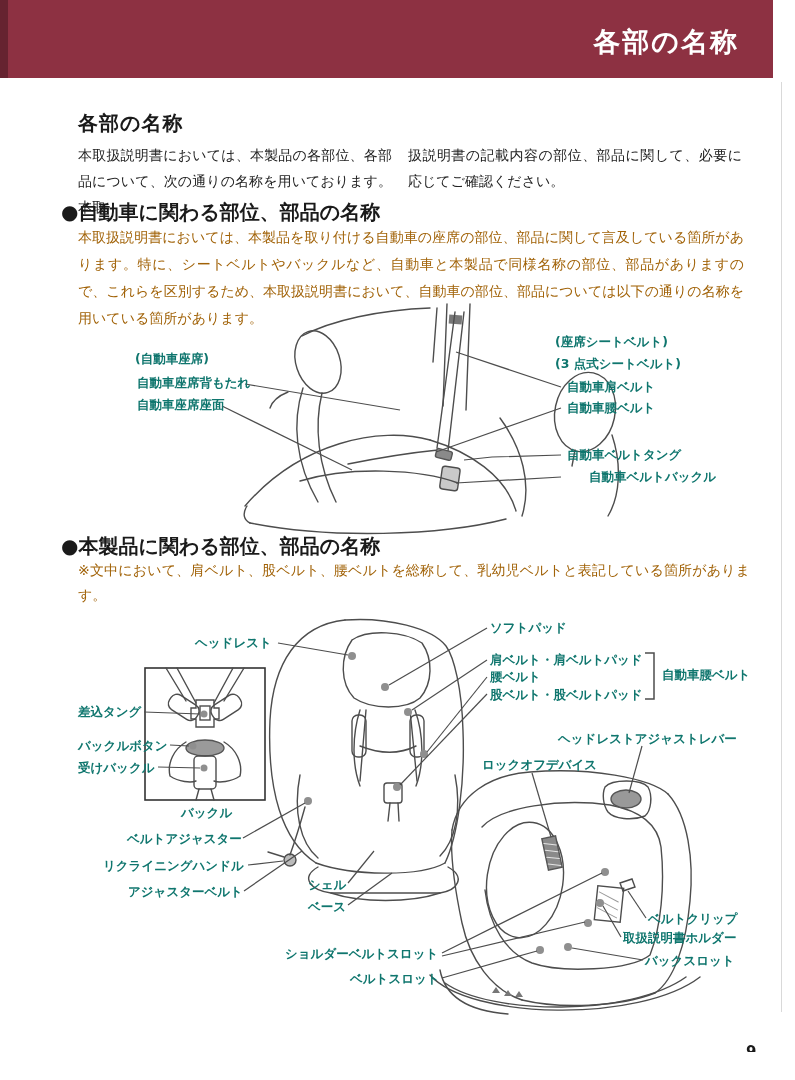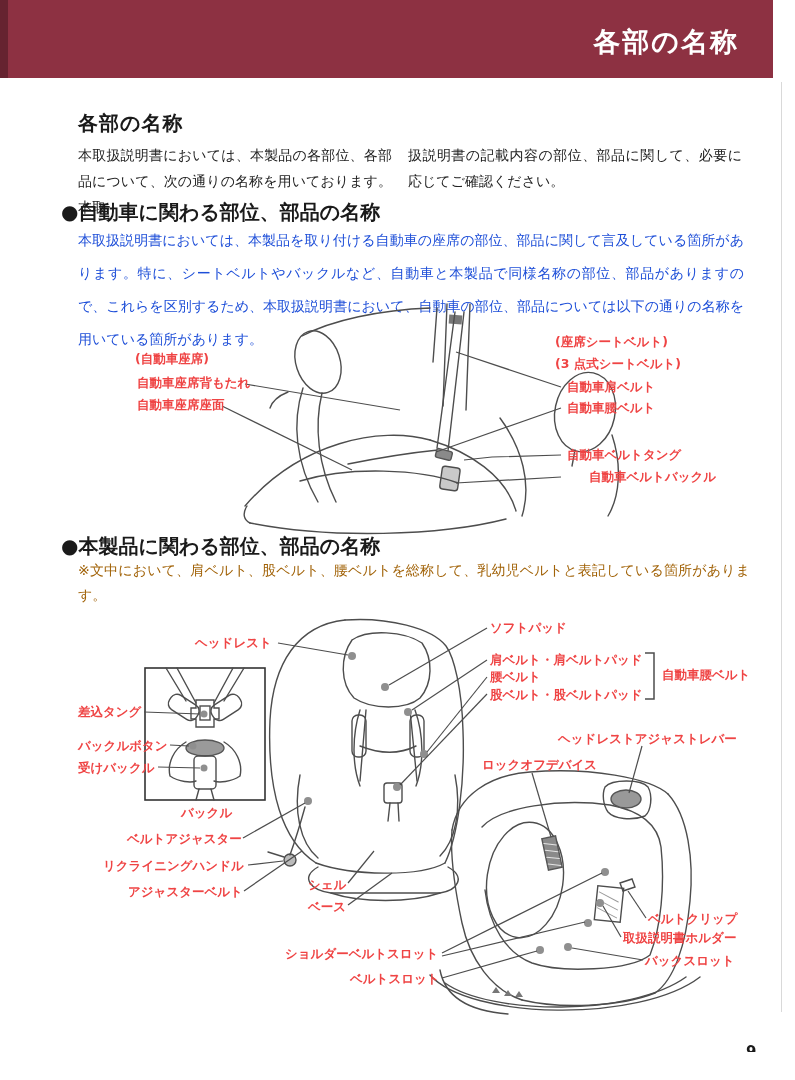--- a/index.html
+++ b/index.html
@@ -10,24 +10,24 @@
   
   .header-bar{position:absolute;left:8px;top:0;width:765px;height:78px;background:#8d3142;}
   .header-strip{position:absolute;left:0;top:0;width:8px;height:78px;background:#662330;}
   .header-title{position:absolute;top:24px;right:34px;color:#ffffff;font-size:27px;font-weight:700;letter-spacing:2px;}
   
   .doc-title{position:absolute;left:78px;top:110px;font-size:20px;font-weight:700;letter-spacing:1px;}
   .col{position:absolute;top:142px;font-size:14px;line-height:26px;text-align:justify;color:#222;}
   .col-left{left:78px;width:314px;}
   .col-right{left:408px;width:334px;}
   .sec-head{position:absolute;left:61px;font-size:20px;font-weight:700;}
-  .sec-body{position:absolute;left:78px;width:666px;font-size:14px;line-height:33px;text-align:justify;color:#1d4ed8;}
+  .sec-body{position:absolute;left:78px;width:666px;font-size:14px;line-height:27px;text-align:justify;color:#a16207;}
   .note{position:absolute;left:78px;width:672px;font-size:14px;line-height:25px;text-align:justify;color:#a16207;}
   
-  .lbl{position:absolute;font-size:12.5px;font-weight:700;color:#ef4444;white-space:nowrap;line-height:1;}
+  .lbl{position:absolute;font-size:12.5px;font-weight:700;color:#0f766e;white-space:nowrap;line-height:1;}
   svg{position:absolute;left:0;}
   .page-num{position:absolute;left:746px;top:1043px;font-size:15px;font-weight:700;}
   .edge-right{position:absolute;left:781px;top:82px;width:1px;height:930px;background:#d9d9d9;}
   .edge-bottom{position:absolute;left:0;top:1076px;width:795px;height:2px;background:#e6e6e6;}
 </style>
 </head>
 <body>
 
 <div class="page">
 

